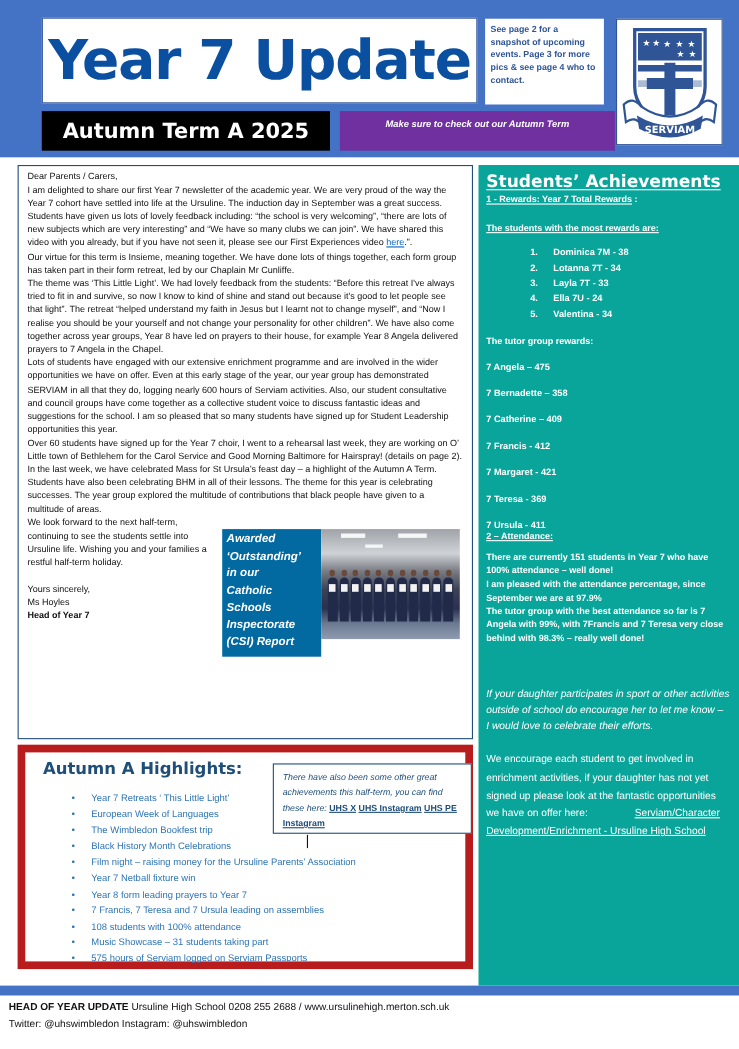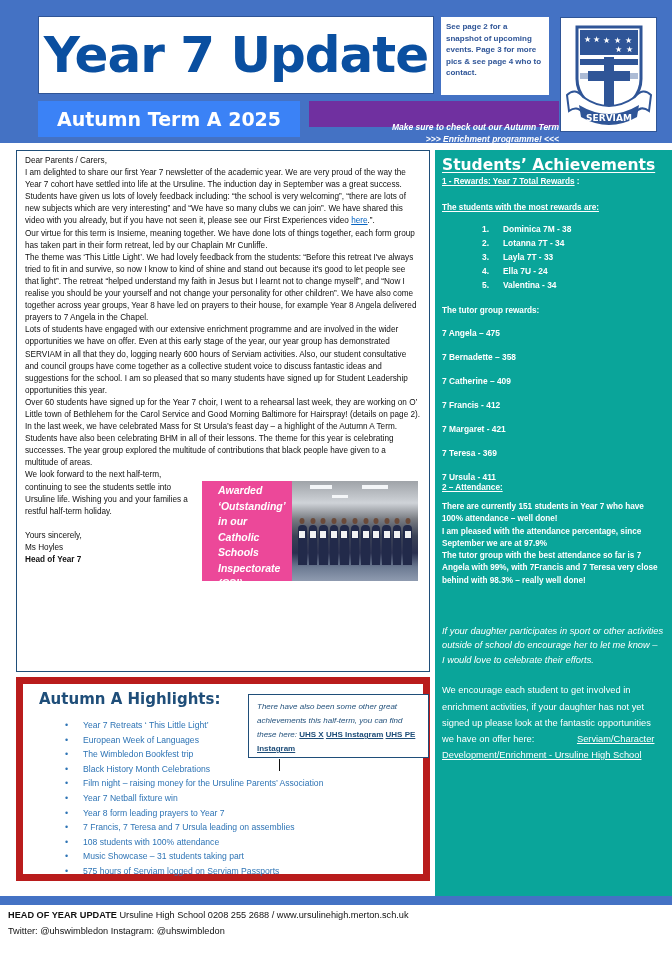--- a/index.html
+++ b/index.html
@@ -4,33 +4,33 @@
 <style>
   * { box-sizing: border-box; margin: 0; padding: 0; }
   html, body { width: 672px; height: 954px; background: #ffffff; overflow: hidden; }
   body { position: relative; font-family: "Liberation Sans", "DejaVu Sans", sans-serif; color: #111; }
 
   .banner { position: absolute; left: 0; top: 0; width: 672px; height: 143px; background: #4472c4; }
   .title-box { position: absolute; left: 38px; top: 16px; width: 396px; height: 78px; background: #fff; border: 1px solid #2f5597; display: flex; align-items: center; justify-content: center; }
   .title-box h1 { font-family: "DejaVu Sans", sans-serif; font-weight: bold; font-size: 50px; color: #0a4fa0; letter-spacing: -1px; line-height: 1; }
   .note-box { position: absolute; left: 441px; top: 17px; width: 108px; height: 78px; background: #fff; padding: 4px 5px; font-size: 8px; line-height: 11.5px; color: #2f5597; font-weight: bold; }
   .crest-box { position: absolute; left: 560px; top: 17px; width: 97px; height: 115px; background: #fff; border: 1px solid #2f5597; display: flex; align-items: center; justify-content: center; }
-  .term-box { position: absolute; left: 38px; top: 101px; width: 262px; height: 36px; background: #3b82f6; display: flex; align-items: center; justify-content: center; text-align: center; }
+  .term-box { position: absolute; left: 38px; top: 101px; width: 262px; height: 36px; background: #000000; display: flex; align-items: center; justify-content: center; text-align: center; }
   .term-box span { color: #fff; font-weight: bold; font-size: 19px; font-family: "DejaVu Sans", sans-serif; }
-  .enrich-box { position: absolute; left: 309px; top: 101px; width: 250px; height: 26px; background: #7030a0; color: #fff; font-size: 8.5px; font-style: italic; text-align: right; line-height: 12px; padding-top: 20px; font-weight: bold; }
+  .enrich-box { position: absolute; left: 309px; top: 101px; width: 250px; height: 36px; background: #7030a0; color: #fff; font-size: 8.5px; font-style: italic; text-align: center; line-height: 12px; padding-top: 5px; font-weight: bold; }
   .enrich-box a { color: #fff; text-decoration: underline; }
 
   .letter { position: absolute; left: 16px; top: 150px; width: 414px; height: 522px; border: 1px solid #1f4e79; padding: 4px 8px; font-size: 8.2px; line-height: 12.1px; color: #111; }
   .letter p { margin: 0; }
   .letter a { color: #0563c1; text-decoration: underline; }
   .letter .closing-wrap { position: relative; }
   .letter .closing-text { width: 172px; }
   .letter .sig { margin-top: 12px; }
   .award { position: absolute; left: 177px; top: 0px; width: 216px; height: 100px; display: flex; }
-  .award-text { width: 90px; height: 100px; background: #ec4899; color: #fff; font-weight: bold; font-style: italic; font-size: 10.5px; line-height: 15.5px; padding: 2px 16px; }
+  .award-text { width: 90px; height: 116px; background: #0369a1; color: #fff; font-weight: bold; font-style: italic; font-size: 10.5px; line-height: 15.5px; padding: 2px 4px; }
   .award-photo { width: 126px; height: 100px; background: linear-gradient(180deg,#9fa3a8 0%,#cfd3d8 22%,#7a7d83 38%,#3b4256 55%,#2a3050 72%,#6c7a92 86%,#8f9bb0 100%); position: relative; overflow: hidden; }
   .award-photo .people { position: absolute; left: 6px; right: 6px; top: 44px; height: 40px; display: flex; gap: 2px; justify-content: space-between; }
   .award-photo .person { flex: 1; background: #222a4a; border-radius: 4px 4px 0 0; position: relative; }
   .award-photo .person::before { content: ""; position: absolute; top: -7px; left: 50%; transform: translateX(-50%); width: 5px; height: 6px; background: #6a4a3a; border-radius: 50%; }
   .award-photo .card { position: absolute; top: 6px; left: 50%; transform: translateX(-50%); width: 6px; height: 7px; background: #f2f2f2; }
   .award-photo .light { position: absolute; top: 4px; height: 4px; background: #f4f6f8; }
 
   .highlights { position: absolute; left: 16px; top: 677px; width: 414px; height: 204px; border: 7px solid #b91c1c; padding: 6px 0 0 16px; }
   .highlights h2 { font-family: "DejaVu Sans", sans-serif; font-size: 15px; color: #1f4e79; font-weight: bold; margin-left: 0; }
   .highlights ul { list-style: none; margin-top: 10px; margin-left: 26px; }
@@ -92,23 +92,20 @@
     <text x="44" y="100" text-anchor="middle" font-size="9" font-weight="bold" fill="#fff" font-family="DejaVu Sans, sans-serif">SERVIAM</text>
   </svg>
 </div>
 
 <div class="term-box">
   <span>Autumn Term A 2025</span>
 </div>
 
 <div class="enrich-box">
   <div>Make sure to check out our Autumn Term</div>
-  <div>
-    <span>&gt;&gt;&gt; </span><a href="#">Enrichment programme!</a><span> &lt;&lt;&lt;</span>
-  </div>
 </div>
 
 <div class="letter">
   <p>Dear Parents / Carers,</p>
   <p>
     <span>I am delighted to share our first Year 7 newsletter of the academic year.  We are very proud of the way the Year 7 cohort have settled into life at the Ursuline.  The induction day in September was a great success. Students have given us lots of lovely feedback including: “the school is very welcoming”, “there are lots of new subjects which are very interesting” and “We have so many clubs we can join”.  We have shared this video with you already, but if you have not seen it, please see our First Experiences video </span><a href="#">here</a><span>.”.</span>
   </p>
   <p>Our virtue for this term is Insieme, meaning together. We have done lots of things together, each form group has taken part in their form retreat, led by our Chaplain Mr Cunliffe.</p>
   <p>The theme was ‘This Little Light’. We had lovely feedback from the students: “Before this retreat I've always tried to fit in and survive, so now I know to kind of shine and stand out because it's good to let people see that light”. The retreat “helped understand my faith in Jesus but I learnt not to change myself”, and “Now I realise you should be your yourself and not change your personality for other children”. We have also come together across year groups, Year 8 have led on prayers to their house, for example Year 8 Angela delivered prayers to 7 Angela in the Chapel.</p>
   <p>Lots of students have engaged with our extensive enrichment programme and are involved in the wider opportunities we have on offer. Even at this early stage of the year, our year group has demonstrated SERVIAM in all that they do, logging nearly 600 hours of Serviam activities. Also, our student consultative and council groups have come together as a collective student voice to discuss fantastic ideas and suggestions for the school. I am so pleased that so many students have signed up for Student Leadership opportunities this year.</p>

